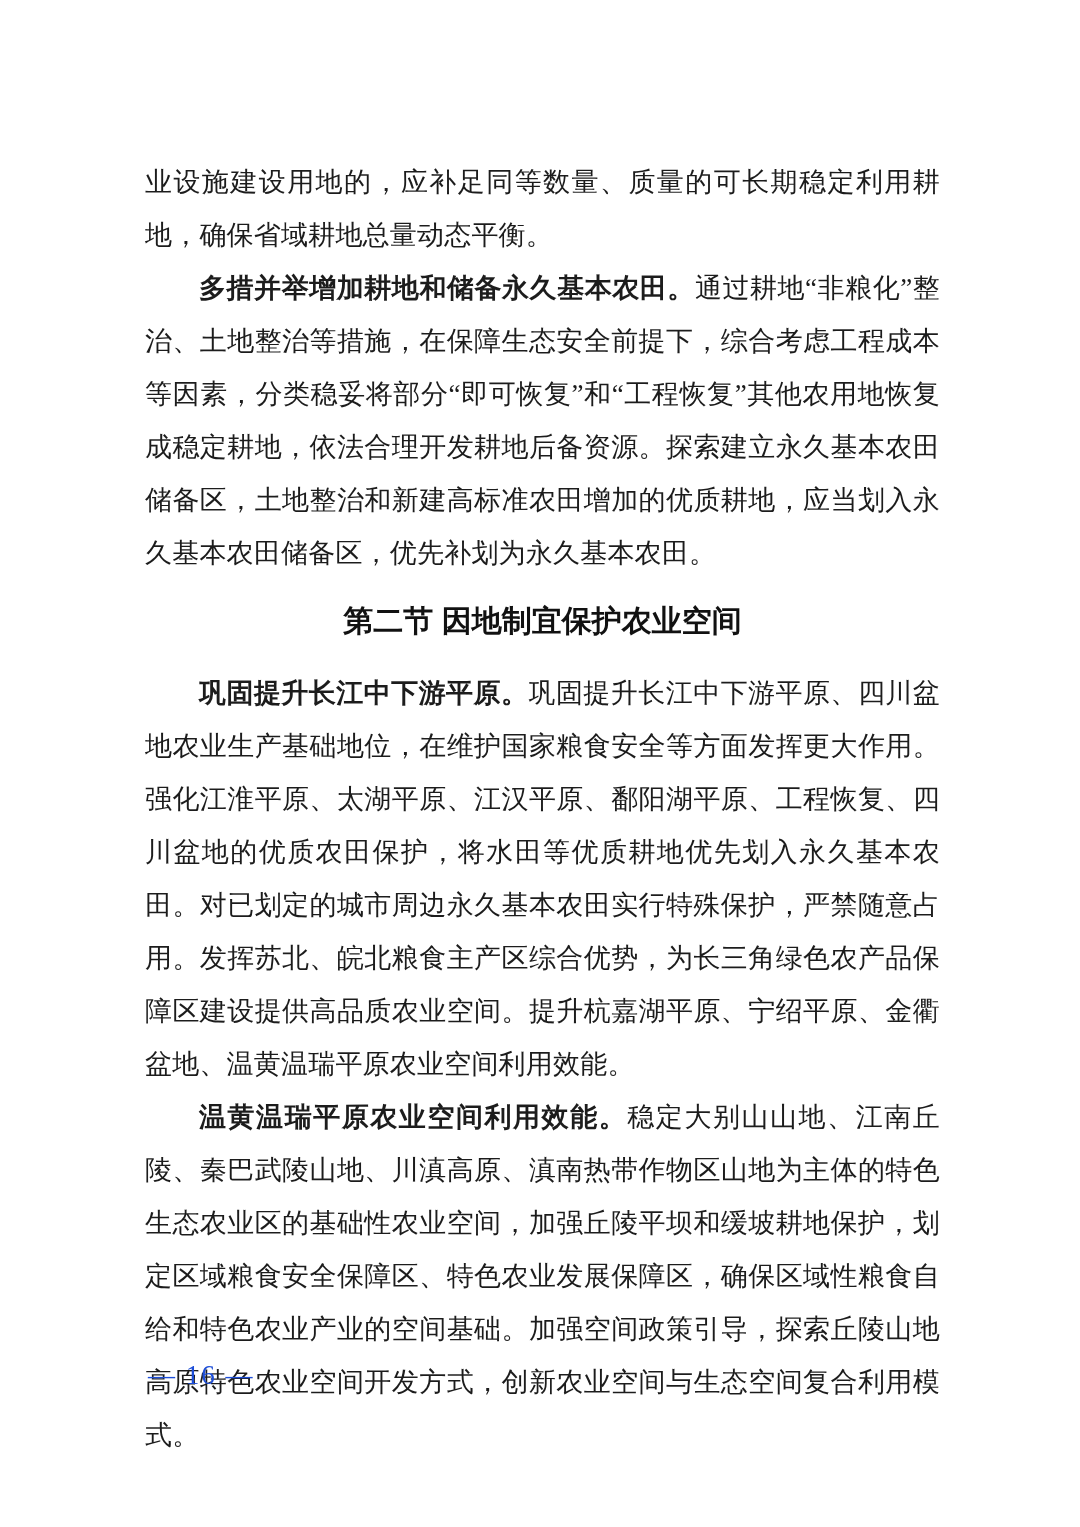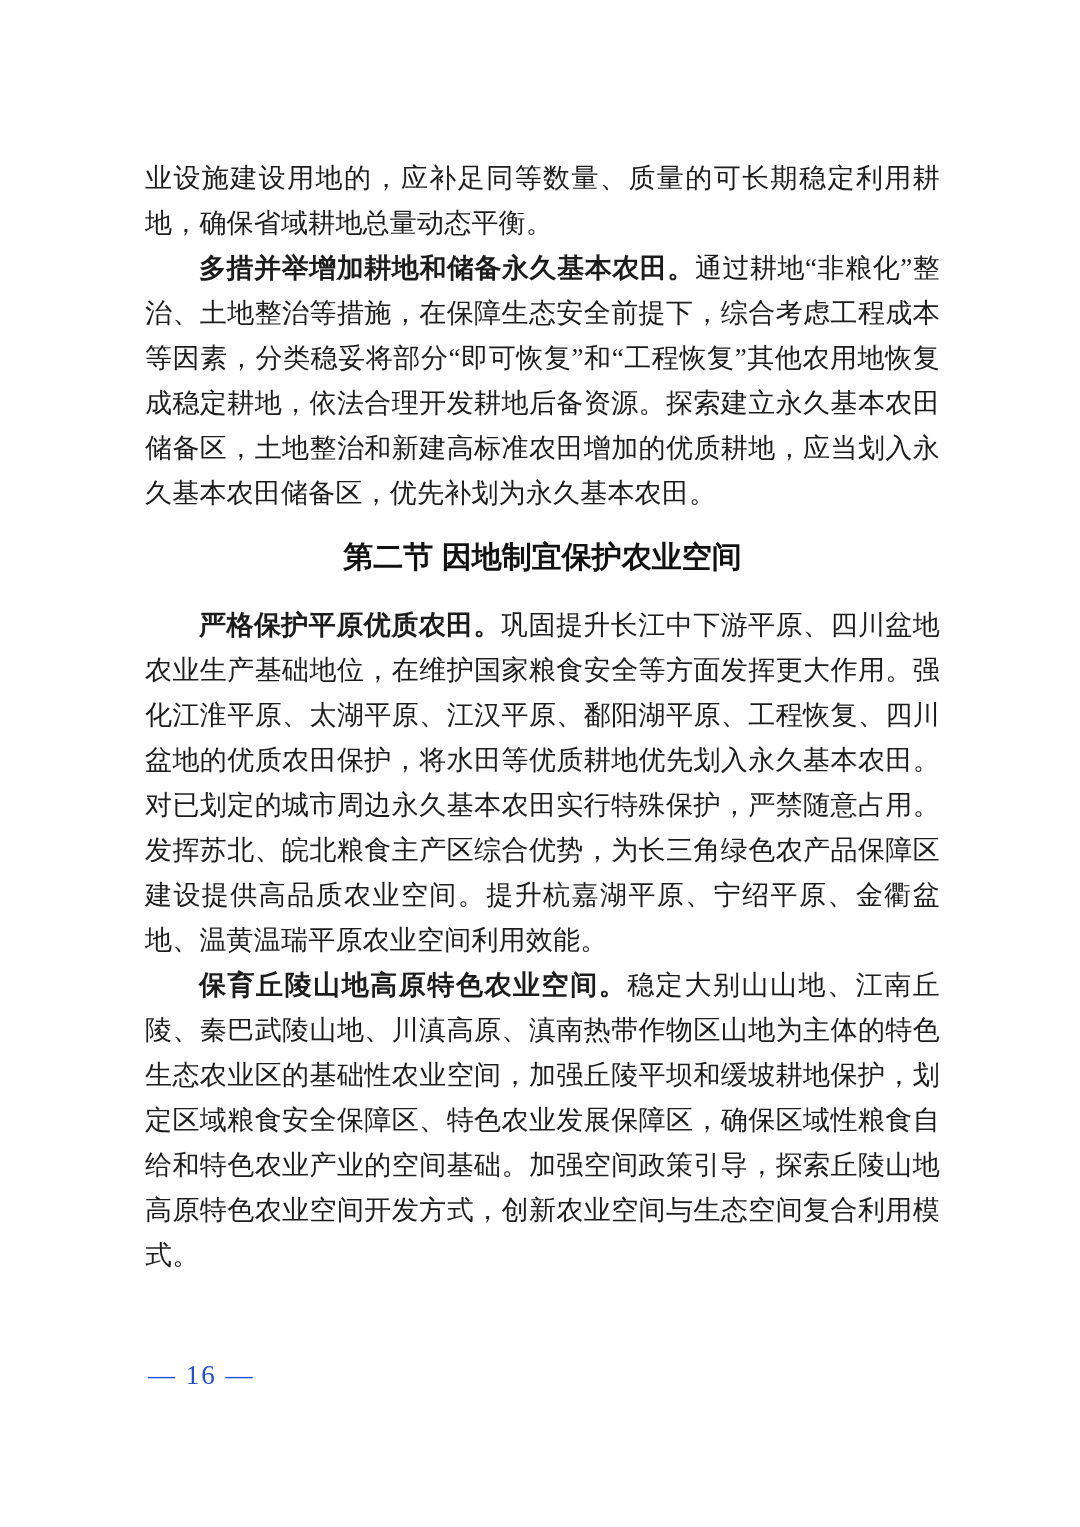--- a/index.html
+++ b/index.html
@@ -15,21 +15,21 @@
     background: #ffffff;
     box-sizing: border-box;
     padding: 156px 140px 0 145px;
     overflow: hidden;
     font-family: "Liberation Serif", "DejaVu Serif", serif;
     color: #1c1c1c;
   }
   .body-text p {
     margin: 0;
     font-size: 27px;
-    line-height: 45px;
+    line-height: 53px;
     text-align: justify;
     text-indent: 54px;
     letter-spacing: 0.2px;
   }
   .body-text p.continuation {
     text-indent: 0;
   }
   .lead {
     font-weight: 700;
     margin-top: 12px;
@@ -57,20 +57,20 @@
 
 <div class="page">
   <div class="body-text">
 
     <p class="continuation">业设施建设用地的，应补足同等数量、质量的可长期稳定利用耕地，确保省域耕地总量动态平衡。</p>
 
     <p><span class="lead">多措并举增加耕地和储备永久基本农田。</span><span>通过耕地“非粮化”整治、土地整治等措施，在保障生态安全前提下，综合考虑工程成本等因素，分类稳妥将部分“即可恢复”和“工程恢复”其他农用地恢复成稳定耕地，依法合理开发耕地后备资源。探索建立永久基本农田储备区，土地整治和新建高标准农田增加的优质耕地，应当划入永久基本农田储备区，优先补划为永久基本农田。</span></p>
 
     <div class="section-heading">第二节 因地制宜保护农业空间</div>
 
-    <p><span class="lead">严格保护平原优质农田。</span><span>巩固提升长江中下游平原、四川盆地农业生产基础地位，在维护国家粮食安全等方面发挥更大作用。强化江淮平原、太湖平原、江汉平原、鄱阳湖平原、工程恢复、四川盆地的优质农田保护，将水田等优质耕地优先划入永久基本农田。对已划定的城市周边永久基本农田实行特殊保护，严禁随意占用。发挥苏北、皖北粮食主产区综合优势，为长三角绿色农产品保障区建设提供高品质农业空间。提升杭嘉湖平原、宁绍平原、金衢盆地、温黄温瑞平原农业空间利用效能。</span></p>
+    <p><span class="lead">巩固提升长江中下游平原。</span><span>巩固提升长江中下游平原、四川盆地农业生产基础地位，在维护国家粮食安全等方面发挥更大作用。强化江淮平原、太湖平原、江汉平原、鄱阳湖平原、工程恢复、四川盆地的优质农田保护，将水田等优质耕地优先划入永久基本农田。对已划定的城市周边永久基本农田实行特殊保护，严禁随意占用。发挥苏北、皖北粮食主产区综合优势，为长三角绿色农产品保障区建设提供高品质农业空间。提升杭嘉湖平原、宁绍平原、金衢盆地、温黄温瑞平原农业空间利用效能。</span></p>
 
-    <p><span class="lead">保育丘陵山地高原特色农业空间。</span><span>稳定大别山山地、江南丘陵、秦巴武陵山地、川滇高原、滇南热带作物区山地为主体的特色生态农业区的基础性农业空间，加强丘陵平坝和缓坡耕地保护，划定区域粮食安全保障区、特色农业发展保障区，确保区域性粮食自给和特色农业产业的空间基础。加强空间政策引导，探索丘陵山地高原特色农业空间开发方式，创新农业空间与生态空间复合利用模式。</span></p>
+    <p><span class="lead">温黄温瑞平原农业空间利用效能。</span><span>稳定大别山山地、江南丘陵、秦巴武陵山地、川滇高原、滇南热带作物区山地为主体的特色生态农业区的基础性农业空间，加强丘陵平坝和缓坡耕地保护，划定区域粮食安全保障区、特色农业发展保障区，确保区域性粮食自给和特色农业产业的空间基础。加强空间政策引导，探索丘陵山地高原特色农业空间开发方式，创新农业空间与生态空间复合利用模式。</span></p>
 
   </div>
 
   <div class="page-number">— 16 —</div>
 </div>
 
 </body></html>

